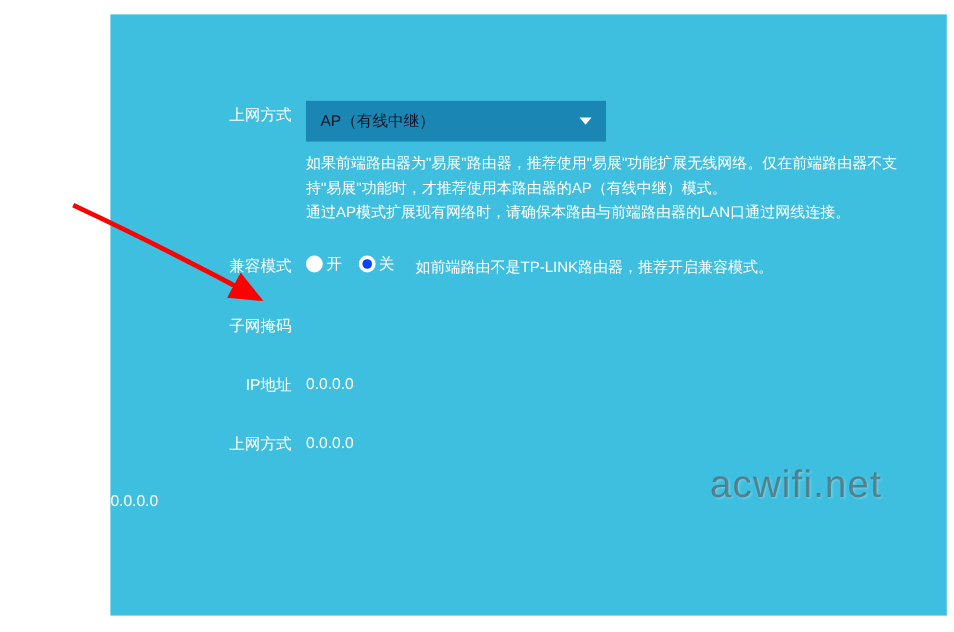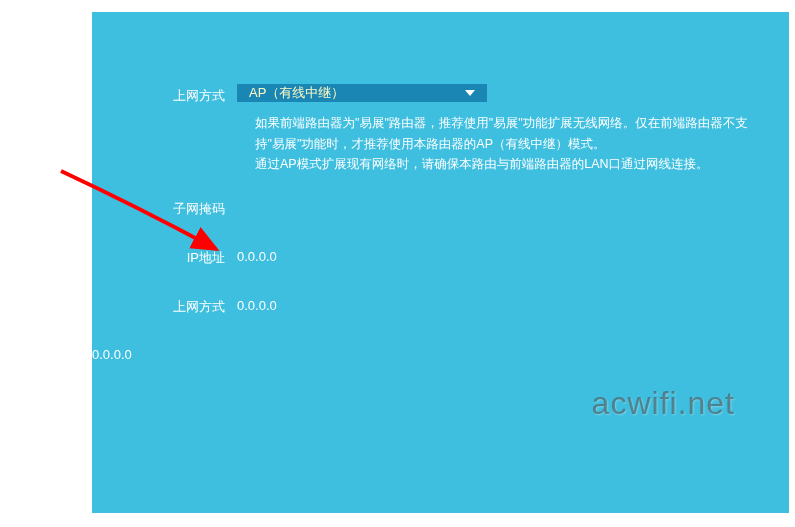--- a/index.html
+++ b/index.html
@@ -23,41 +23,41 @@
       height: 501px;
       background: #3ebfe0;
       color: #ffffff;
       padding-top: 72px;
     }
     .row {
       display: flex;
       margin-bottom: 28px;
     }
     .label {
-      width: 145px;
+      width: 163px;
       text-align: right;
       padding-right: 12px;
       color: #ffffff;
       padding-top: 3px;
     }
     .value {
       flex: 1;
       color: #ffffff;
       padding-top: 3px;
     }
     .select-box {
       width: 250px;
-      height: 18px;
+      height: 34px;
       background: #1a86b3;
       display: flex;
       align-items: center;
       justify-content: space-between;
       padding: 0 12px;
       cursor: pointer;
-      color: #fef9c3;
+      color: #0f172a;
     }
     .triangle-down {
       width: 0;
       height: 0;
       border-left: 5px solid transparent;
       border-right: 5px solid transparent;
       border-top: 6px solid #ffffff;
     }
     .desc-block {
       margin-left: 163px;
@@ -124,20 +124,34 @@
     <div>
       <div class="select-box">
         <span>AP（有线中继）</span>
         <span class="triangle-down"></span>
       </div>
     </div>
   </div>
 
   <div class="desc-block" id="desc-block">如果前端路由器为"易展"路由器，推荐使用"易展"功能扩展无线网络。仅在前端路由器不支持"易展"功能时，才推荐使用本路由器的AP（有线中继）模式。<br>通过AP模式扩展现有网络时，请确保本路由与前端路由器的LAN口通过网线连接。</div>
 
+  <div class="row">
+    <div class="label">兼容模式</div>
+    <div class="value" style="padding-top:1px;">
+      <span class="radio-item">
+        <span class="radio-circle" id="radio-on"></span>
+        <span>开</span>
+      </span>
+      <span class="radio-item" style="margin-left:10px;">
+        <span class="radio-circle checked" id="radio-off"></span>
+        <span>关</span>
+      </span>
+      <span class="hint-text">如前端路由不是TP-LINK路由器，推荐开启兼容模式。</span>
+    </div>
+  </div>
 
   <div class="row">
     <div class="label">子网掩码</div>
   </div>
 
   <div class="row">
     <div class="label">IP地址</div>
     <div class="value">0.0.0.0</div>
   </div>
 

